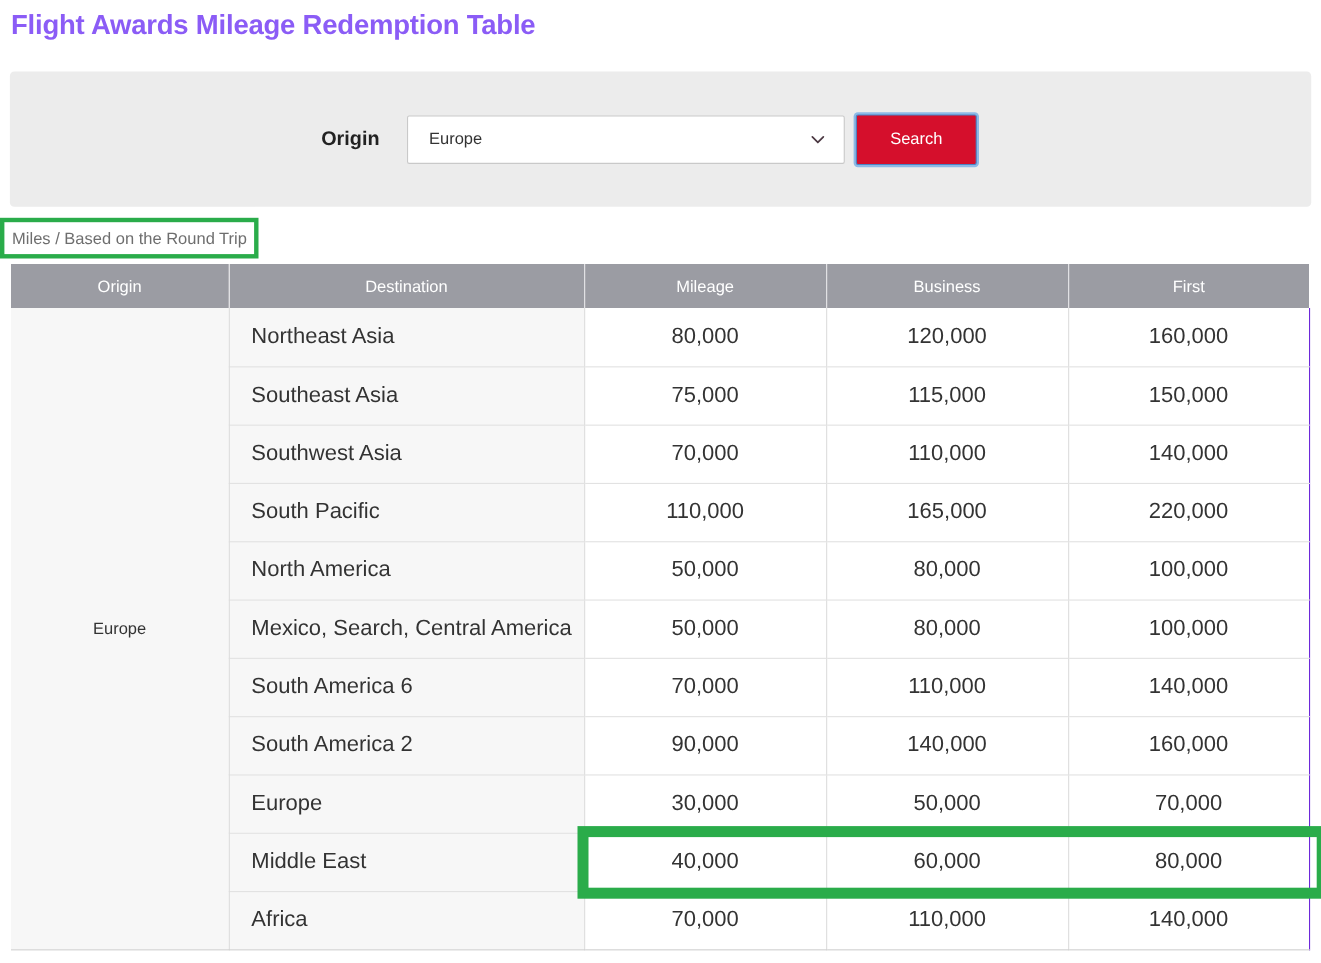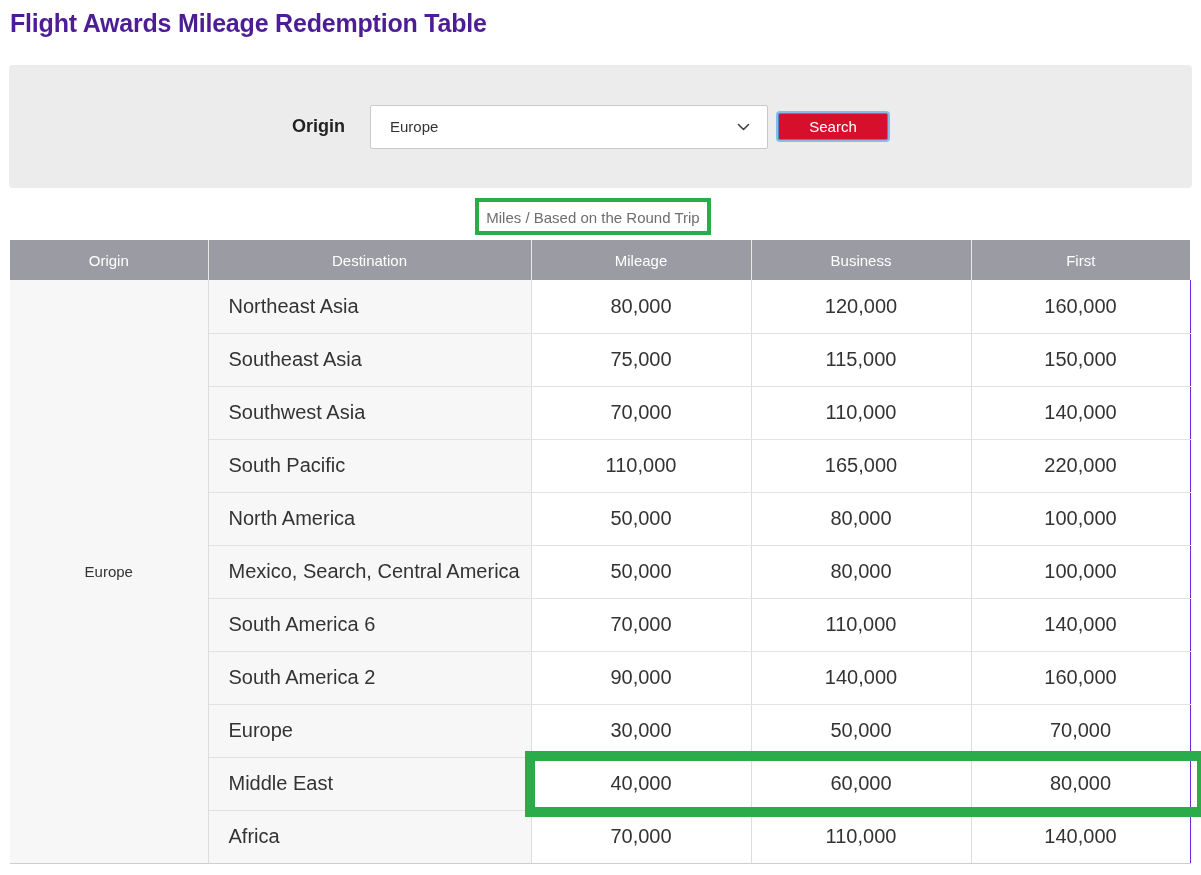--- a/index.html
+++ b/index.html
@@ -13,21 +13,21 @@
     color: #333;
   }
   .page { position: relative; width: 1201px; height: 875px; }
 
   
   .page-title {
     margin: 8px 0 0 10px;
     font-size: 25px;
     line-height: 30px;
     font-weight: 700;
-    color: #4c1d95;
+    color: #8b5cf6;
     letter-spacing: -0.2px;
   }
 
   
   .filter-panel {
     margin: 27px 9px 0 9px;
     height: 123px;
     background: #ececec;
     border-radius: 4px;
     display: flex;
@@ -63,35 +63,35 @@
   .chevron-icon {
     position: absolute;
     right: 16px;
     top: 50%;
     transform: translateY(-50%);
     pointer-events: none;
   }
   .search-button {
     margin-left: 10px;
     width: 110px;
-    height: 27px;
+    height: 46px;
     background: #d50f2c;
     color: #ffffff;
     font-family: "Liberation Sans", "DejaVu Sans", sans-serif;
     font-size: 15px;
     border: 1px solid #4a86c5;
     box-shadow: 0 0 0 2px #8db9e6;
     border-radius: 2px;
     cursor: pointer;
   }
 
   
   .note-row {
     margin: 10px 15px 5px 0;
-    text-align: center;
+    text-align: left;
     height: 37px;
   }
   .note-box {
     display: inline-block;
     box-sizing: border-box;
     height: 37px;
     border: 4px solid #2aac4a;
     padding: 4px 7px 0 7px;
     font-size: 15px;
     color: #6e6e6e;

